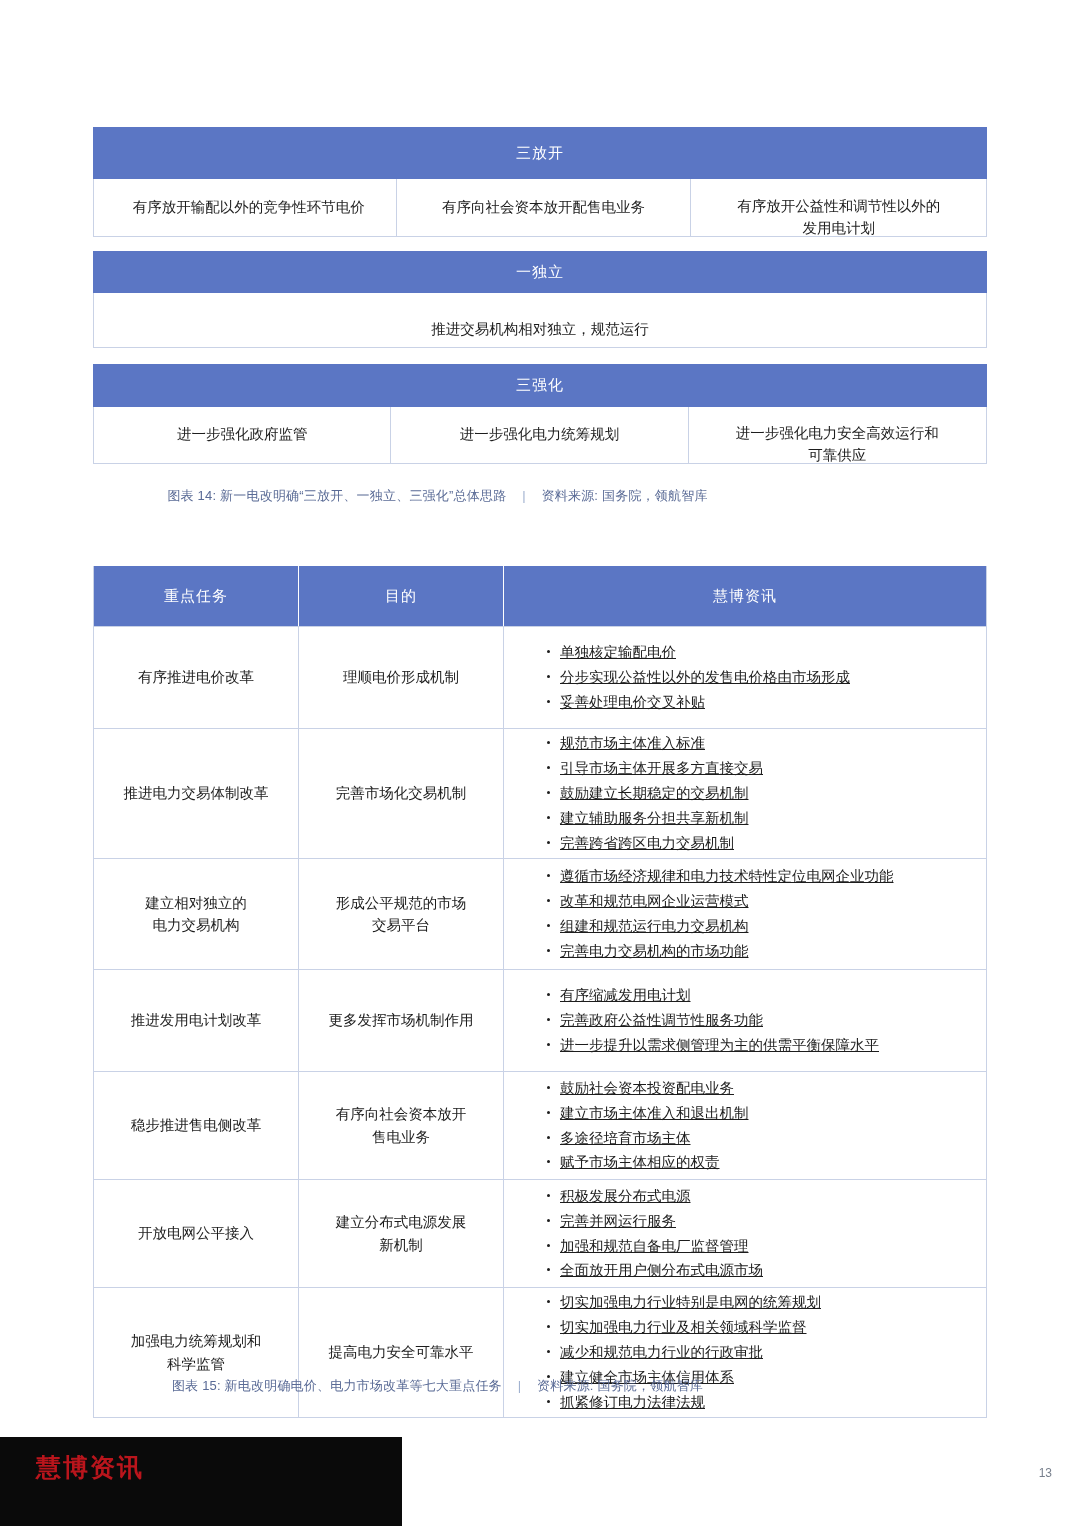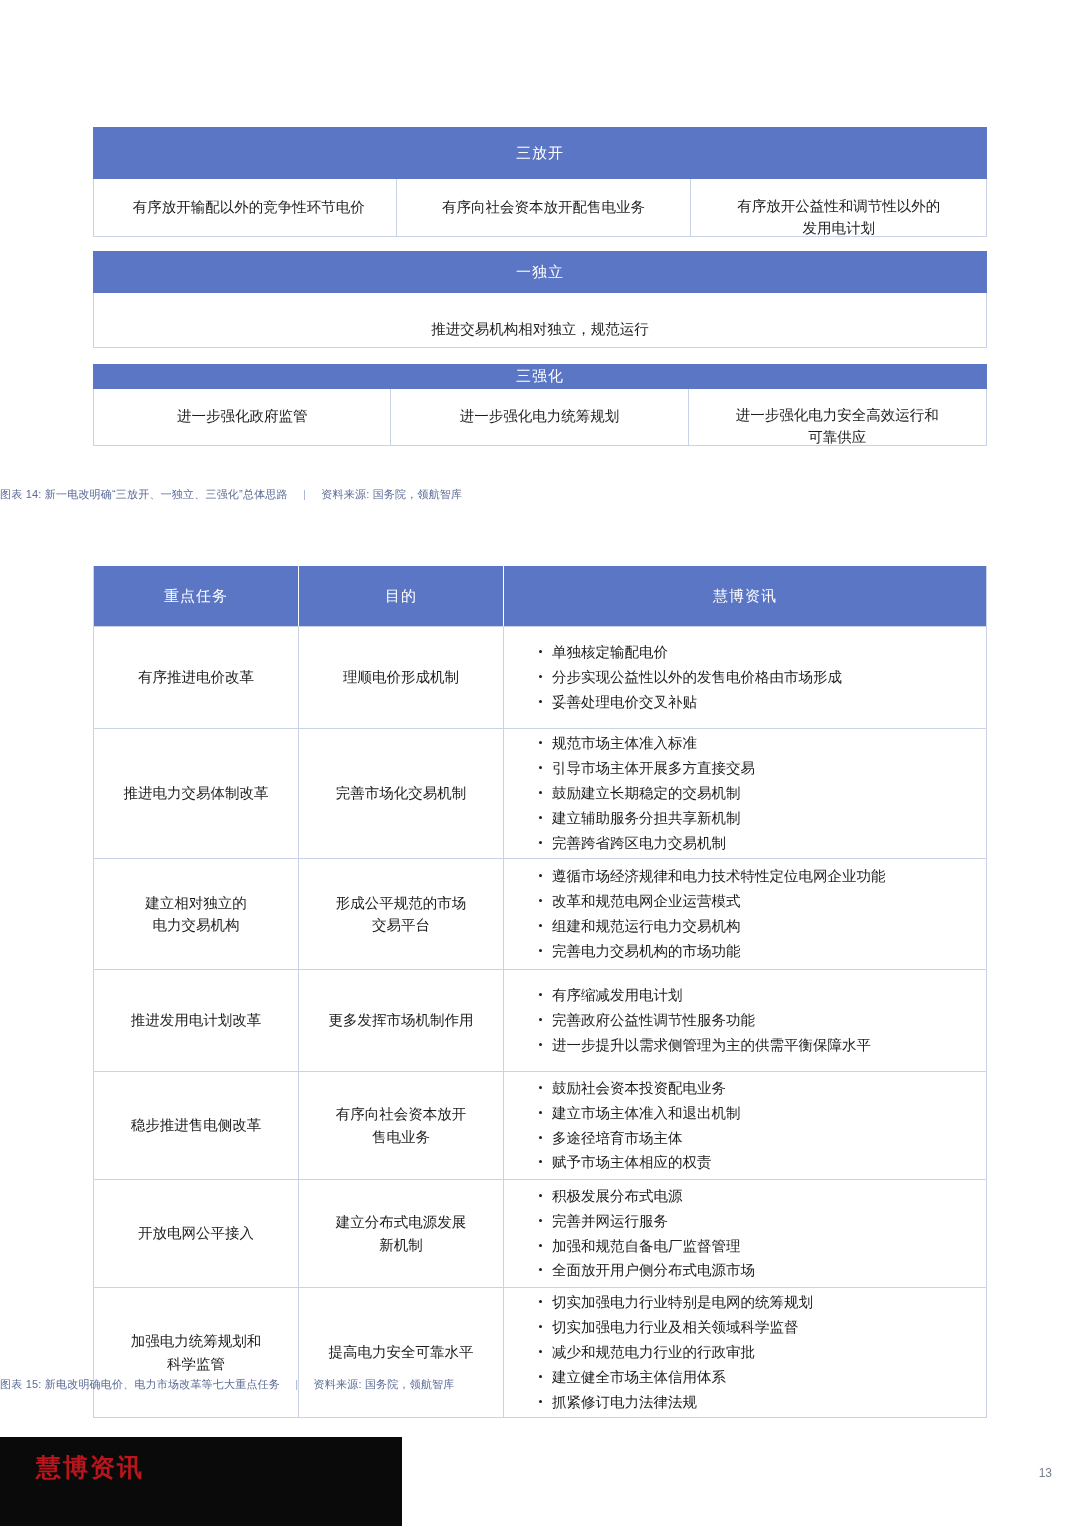--- a/index.html
+++ b/index.html
@@ -74,31 +74,32 @@
   #t1 .c3 { width: 298px; }
 
   
   #t2 { top: 251px; }
   #t2 .band { height: 42px; }
   #t2 .row  { height: 55px; }
   #t2 .c-full { width: 100%; }
 
   
   #t3 { top: 364px; }
-  #t3 .band { height: 25px; }
+  #t3 .band { height: 43px; }
   #t3 .row  { height: 57px; }
   #t3 .c1 { width: 298px; }
   #t3 .c2 { width: 298px; }
   #t3 .c3 { width: 298px; }
 
   .caption {
     position: absolute;
     left: 0;
     width: 875px;
-    font-size: 11px;
+    text-align: center;
+    font-size: 13px;
     color: #5A6B96;
     letter-spacing: .2px;
   }
   .caption .sep {
     display: inline-block;
     padding: 0 12px;
     color: #9fb0cf;
   }
   #cap1 { top: 487px; }
   #cap2 { top: 1377px; }
@@ -152,23 +153,24 @@
     justify-content: flex-start;
     text-align: left;
     padding-left: 34px;
   }
 
   .col-a { width: 205px; }
   .col-b { width: 205px; }
   .col-c { width: 482px; }
 
   ul.bullets {
-    margin: 0;
+    margin: 8px;
     padding: 0;
     list-style: none;
+    text-decoration: underline;
   }
   ul.bullets li {
     position: relative;
     padding-left: 14px;
     font-size: 14.5px;
     line-height: 1.72;
     color: #1d1d1d;
     white-space: nowrap;
   }
   ul.bullets li::before {

